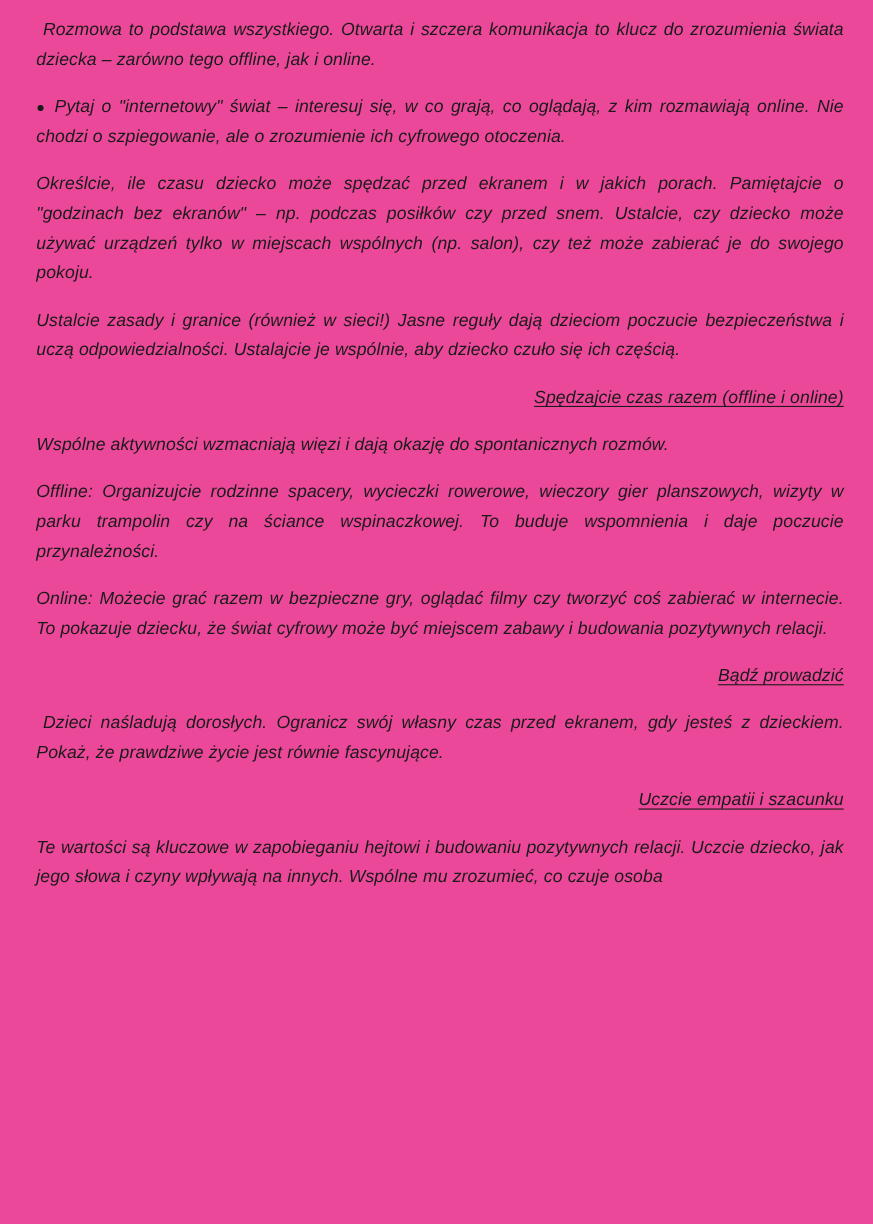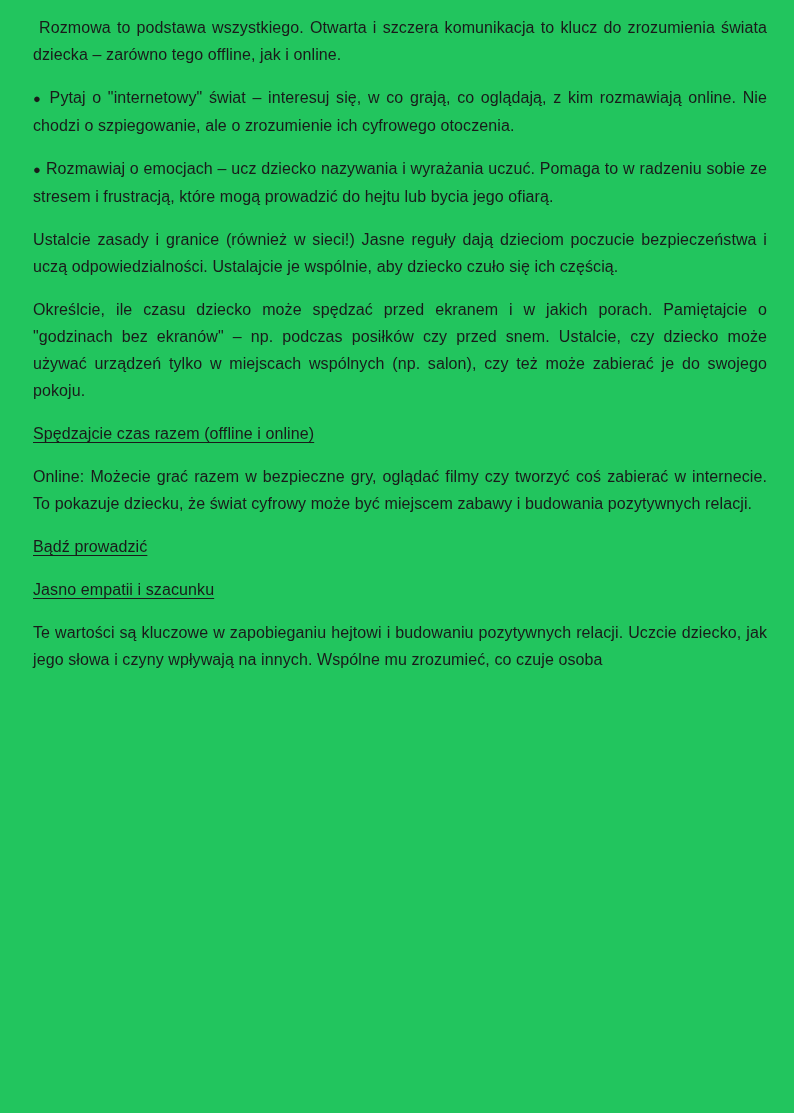--- a/index.html
+++ b/index.html
@@ -30,36 +30,38 @@
     text-align: justify;
   }
   .doc-body p.indent {
     text-indent: 6px;
   }
   .bullet-glyph {
     font-size: 13px;
   }
   .heading {
     margin: 0 0 16px 0;
-    text-align: left;
+    text-align: right;
   }
   .heading-text {
     text-decoration: underline;
     text-underline-offset: 3px;
   }
 </style>
 </head>
 <body>
 
-<div class="page" style="background: #22c55e; color: rgb(26, 26, 26);">
+<div class="page" style="background: #ec4899; color: rgb(26, 26, 26); font-style: italic;">
   <div class="doc-body">
       <p class="paragraph indent">Rozmowa to podstawa wszystkiego. Otwarta i szczera komunikacja to klucz do zrozumienia świata dziecka – zarówno tego offline, jak i online.</p>
       <p class="bullet"><span class="bullet-glyph">●</span> Pytaj o "internetowy" świat – interesuj się, w co grają, co oglądają, z kim rozmawiają online. Nie chodzi o szpiegowanie, ale o zrozumienie ich cyfrowego otoczenia.</p>
-      <p class="bullet"><span class="bullet-glyph">●</span> Rozmawiaj o emocjach – ucz dziecko nazywania i wyrażania uczuć. Pomaga to w radzeniu sobie ze stresem i frustracją, które mogą prowadzić do hejtu lub bycia jego ofiarą.</p>
+      <p class="paragraph">Określcie, ile czasu dziecko może spędzać przed ekranem i w jakich porach. Pamiętajcie o "godzinach bez ekranów" – np. podczas posiłków czy przed snem. Ustalcie, czy dziecko może używać urządzeń tylko w miejscach wspólnych (np. salon), czy też może zabierać je do swojego pokoju.</p>
       <p class="paragraph">Ustalcie zasady i granice (również w sieci!) Jasne reguły dają dzieciom poczucie bezpieczeństwa i uczą odpowiedzialności. Ustalajcie je wspólnie, aby dziecko czuło się ich częścią.</p>
-      <p class="paragraph">Określcie, ile czasu dziecko może spędzać przed ekranem i w jakich porach. Pamiętajcie o "godzinach bez ekranów" – np. podczas posiłków czy przed snem. Ustalcie, czy dziecko może używać urządzeń tylko w miejscach wspólnych (np. salon), czy też może zabierać je do swojego pokoju.</p>
       <div class="heading"><span class="heading-text">Spędzajcie czas razem (offline i online)</span></div>
+      <p class="paragraph">Wspólne aktywności wzmacniają więzi i dają okazję do spontanicznych rozmów.</p>
+      <p class="paragraph">Offline: Organizujcie rodzinne spacery, wycieczki rowerowe, wieczory gier planszowych, wizyty w parku trampolin czy na ściance wspinaczkowej. To buduje wspomnienia i daje poczucie przynależności.</p>
       <p class="paragraph">Online: Możecie grać razem w bezpieczne gry, oglądać filmy czy tworzyć coś zabierać w internecie. To pokazuje dziecku, że świat cyfrowy może być miejscem zabawy i budowania pozytywnych relacji.</p>
       <div class="heading"><span class="heading-text">Bądź prowadzić</span></div>
-      <div class="heading"><span class="heading-text">Jasno empatii i szacunku</span></div>
+      <p class="paragraph indent">Dzieci naśladują dorosłych. Ogranicz swój własny czas przed ekranem, gdy jesteś z dzieckiem. Pokaż, że prawdziwe życie jest równie fascynujące.</p>
+      <div class="heading"><span class="heading-text">Uczcie empatii i szacunku</span></div>
       <p class="paragraph">Te wartości są kluczowe w zapobieganiu hejtowi i budowaniu pozytywnych relacji. Uczcie dziecko, jak jego słowa i czyny wpływają na innych. Wspólne mu zrozumieć, co czuje osoba</p>
     </div>
 </div>
 
 </body></html>

